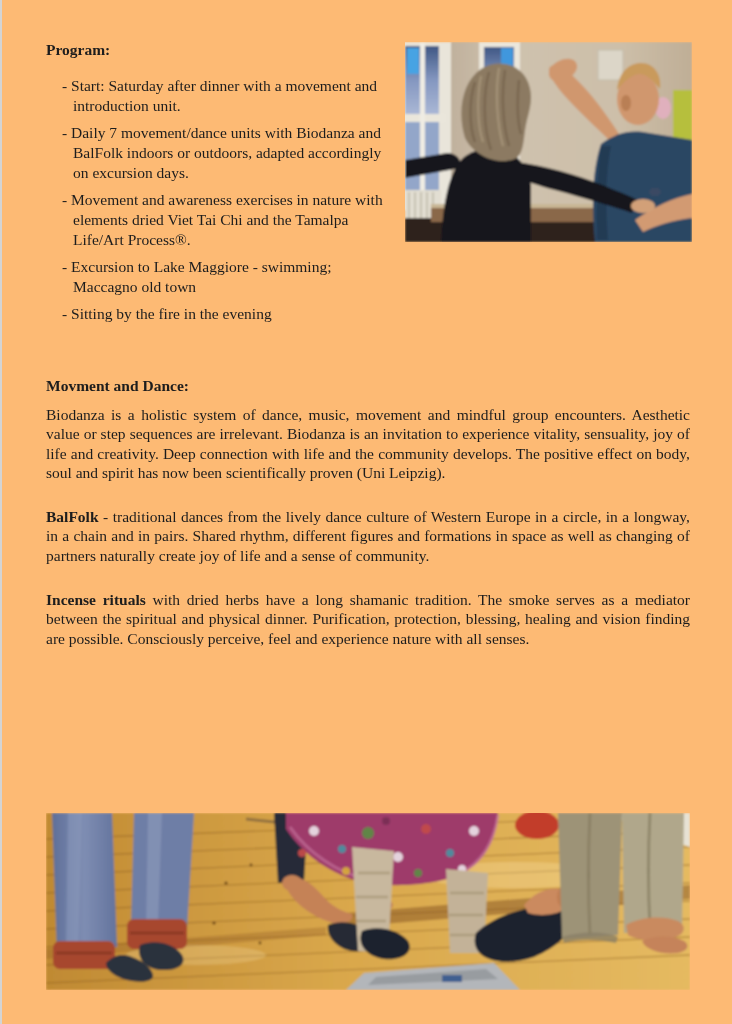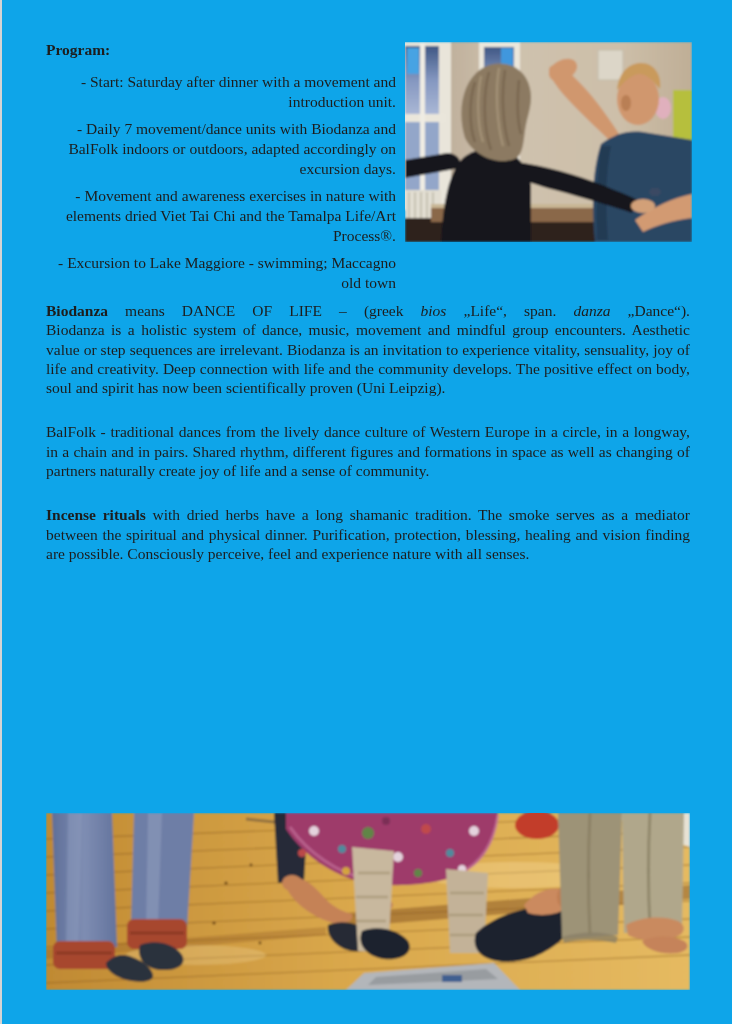--- a/index.html
+++ b/index.html
@@ -1,20 +1,20 @@
 <!DOCTYPE html>
 <html><head>
 <meta charset="utf-8">
 <style>
   html, body { margin: 0; padding: 0; background: #ffffff; }
   .page {
     position: relative;
     width: 732px;
     height: 1024px;
-    background: #0ea5e9;
+    background: #fdba74;
     overflow: hidden;
     font-family: "Liberation Serif", "DejaVu Serif", serif;
     font-size: 15.5px;
     color: #1d1d1d;
   }
   .left-edge {
     position: absolute;
     left: 0; top: 0; bottom: 0;
     width: 2px;
     background: #d4d4d4;
@@ -26,23 +26,22 @@
     width: 644px;
   }
   .prog-col { width: 358px; }
   .heading-bold {
     font-weight: bold;
     margin: 0 0 12px 0;
     line-height: 20px;
   }
   .prog-list {
     list-style: none;
-    margin: 8px;
+    margin: 16px;
     padding: 0;
-    text-align: right;
   }
   .prog-item {
     line-height: 20px;
     margin: 0 0 7px 0;
     padding-left: 11px;
     text-indent: -11px;
   }
   .section-heading {
     font-weight: bold;
     margin: 52px 0 9px 0;
@@ -72,28 +71,29 @@
   <div class="left-edge"></div>
 
   <div class="content">
     <div class="prog-col">
       <p class="heading-bold">Program:</p>
       <ul class="prog-list">
           <li class="prog-item">- Start: Saturday after dinner with a movement and introduction unit.</li>
           <li class="prog-item">- Daily 7 movement/dance units with Biodanza and BalFolk indoors or outdoors, adapted accordingly on excursion days.</li>
           <li class="prog-item">- Movement and awareness exercises in nature with elements dried Viet Tai Chi and the Tamalpa Life/Art Process®.</li>
           <li class="prog-item">- Excursion to Lake Maggiore - swimming; Maccagno old town</li>
+          <li class="prog-item">- Sitting by the fire in the evening</li>
         </ul>
     </div>
 
-
-    <p class="para lead"><span style="font-weight: bold;">Biodanza</span><span> means DANCE OF LIFE – (greek </span><span style="font-style: italic;">bios</span><span> „Life“, span. </span><span style="font-style: italic;">danza</span><span> „Dance“).</span></p>
+    <p class="section-heading">Movment and Dance:</p>
+
     <p class="para"><span>Biodanza is a holistic system of dance, music, movement and mindful group encounters. Aesthetic value or step sequences are irrelevant. Biodanza is an invitation to experience vitality, sensuality, joy of life and creativity. Deep connection with life and the community develops. The positive effect on body, soul and spirit has now been scientifically proven (Uni Leipzig).</span></p>
 
-    <p class="para"><span style="font-weight: normal;">BalFolk</span><span> - traditional dances from the lively dance culture of Western Europe in a circle, in a longway, in a chain and in pairs. Shared rhythm, different figures and formations in space as well as changing of partners naturally create joy of life and a sense of community.</span></p>
+    <p class="para"><span style="font-weight: bold;">BalFolk</span><span> - traditional dances from the lively dance culture of Western Europe in a circle, in a longway, in a chain and in pairs. Shared rhythm, different figures and formations in space as well as changing of partners naturally create joy of life and a sense of community.</span></p>
 
     <p class="para"><span style="font-weight: bold; margin-top: 17px;">Incense rituals</span><span> with dried herbs have a long shamanic tradition. The smoke serves as a mediator between the spiritual and physical dinner. Purification, protection, blessing, healing and vision finding are possible. Consciously perceive, feel and experience nature with all senses.</span></p>
   </div>
 
   <div class="photo photo-top">
     <svg width="287" height="200" viewBox="0 0 287 200" xmlns="http://www.w3.org/2000/svg">
       <defs>
         <filter id="soft1" x="-5%" y="-5%" width="110%" height="110%">
             <feGaussianBlur stdDeviation="1.3"></feGaussianBlur>
           </filter>

